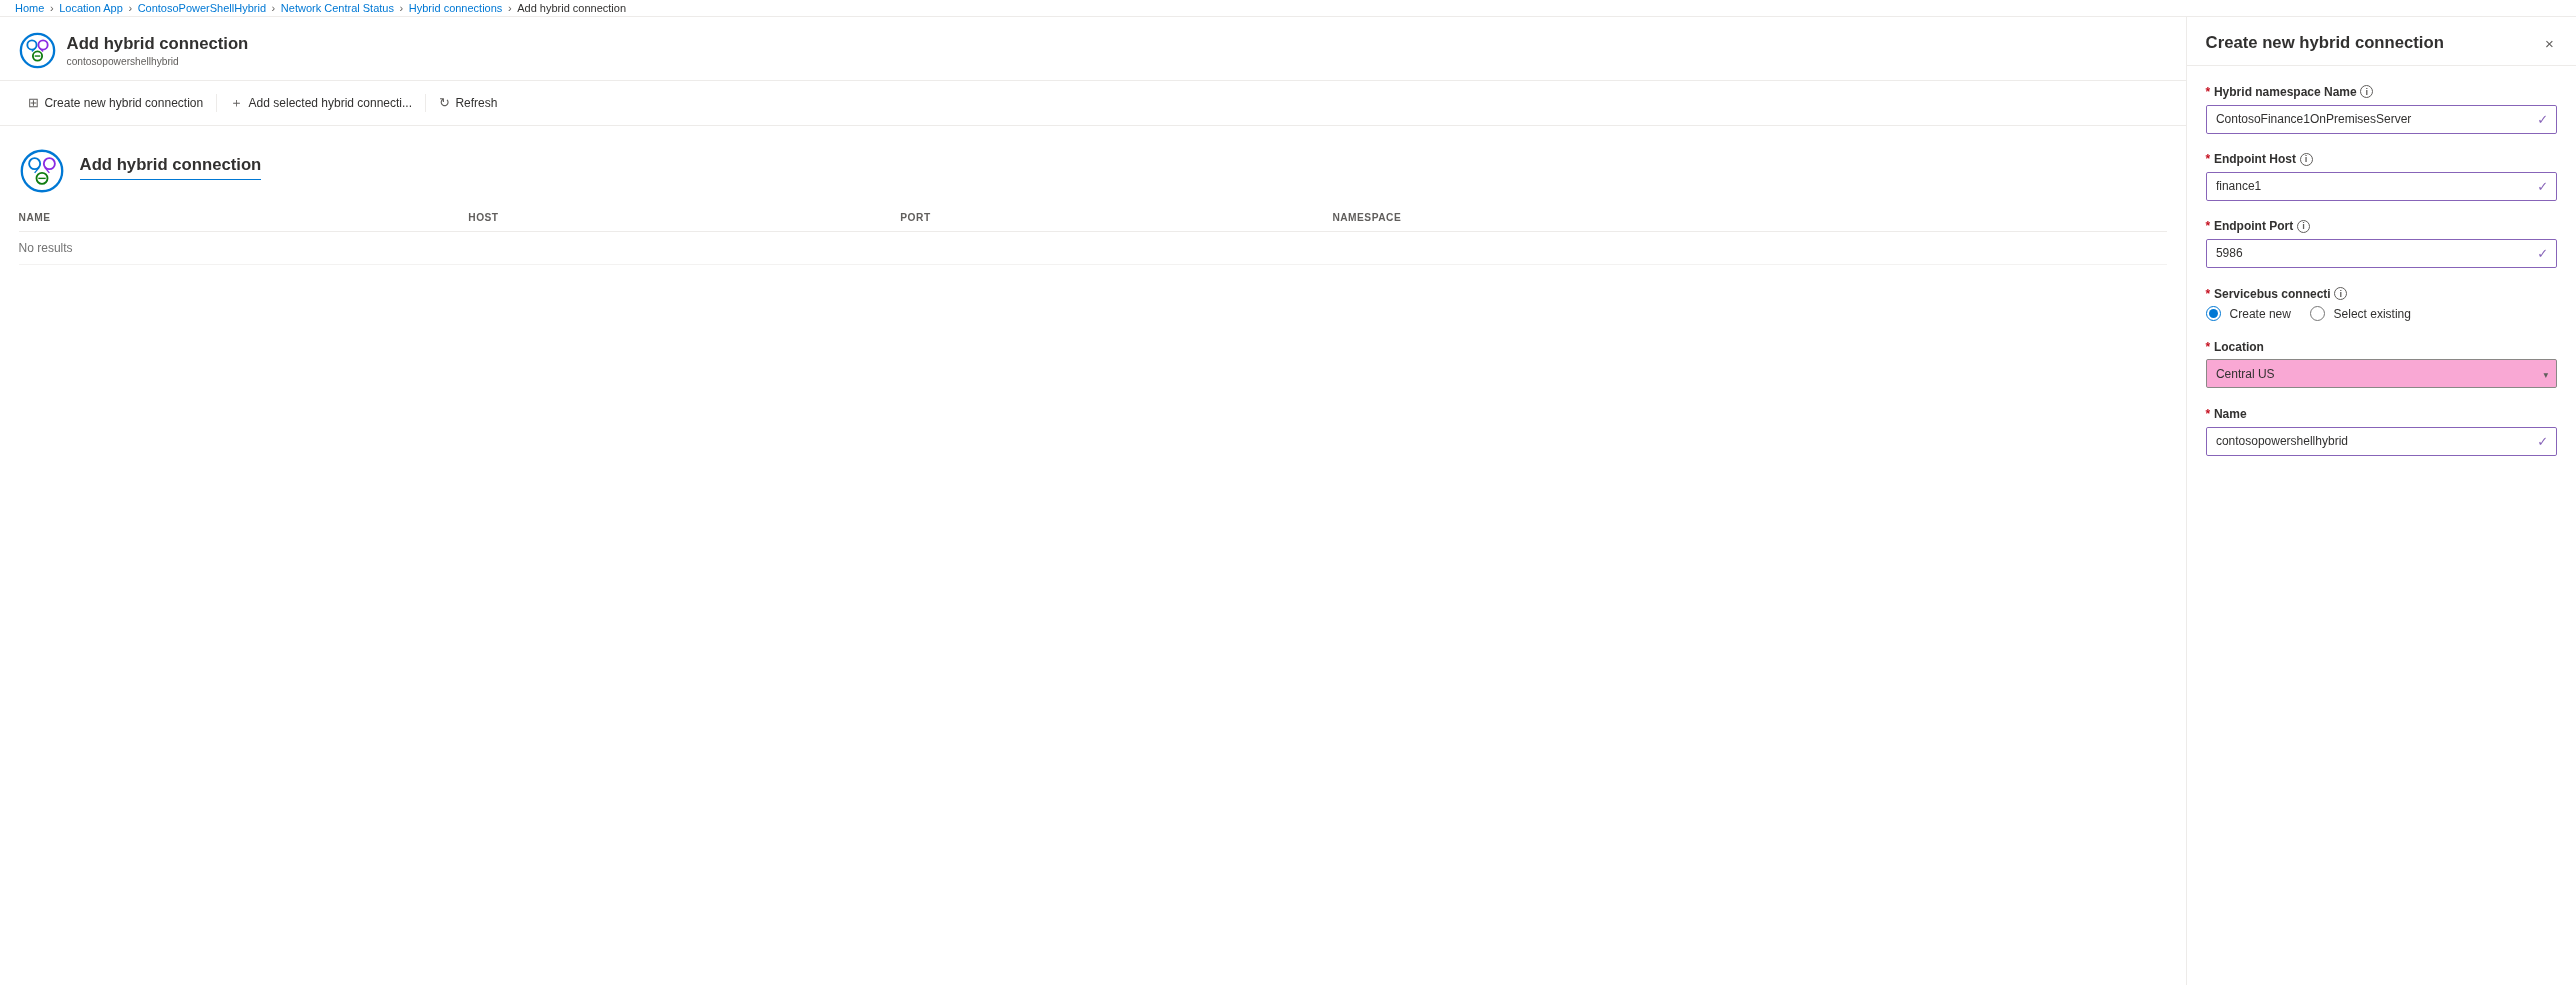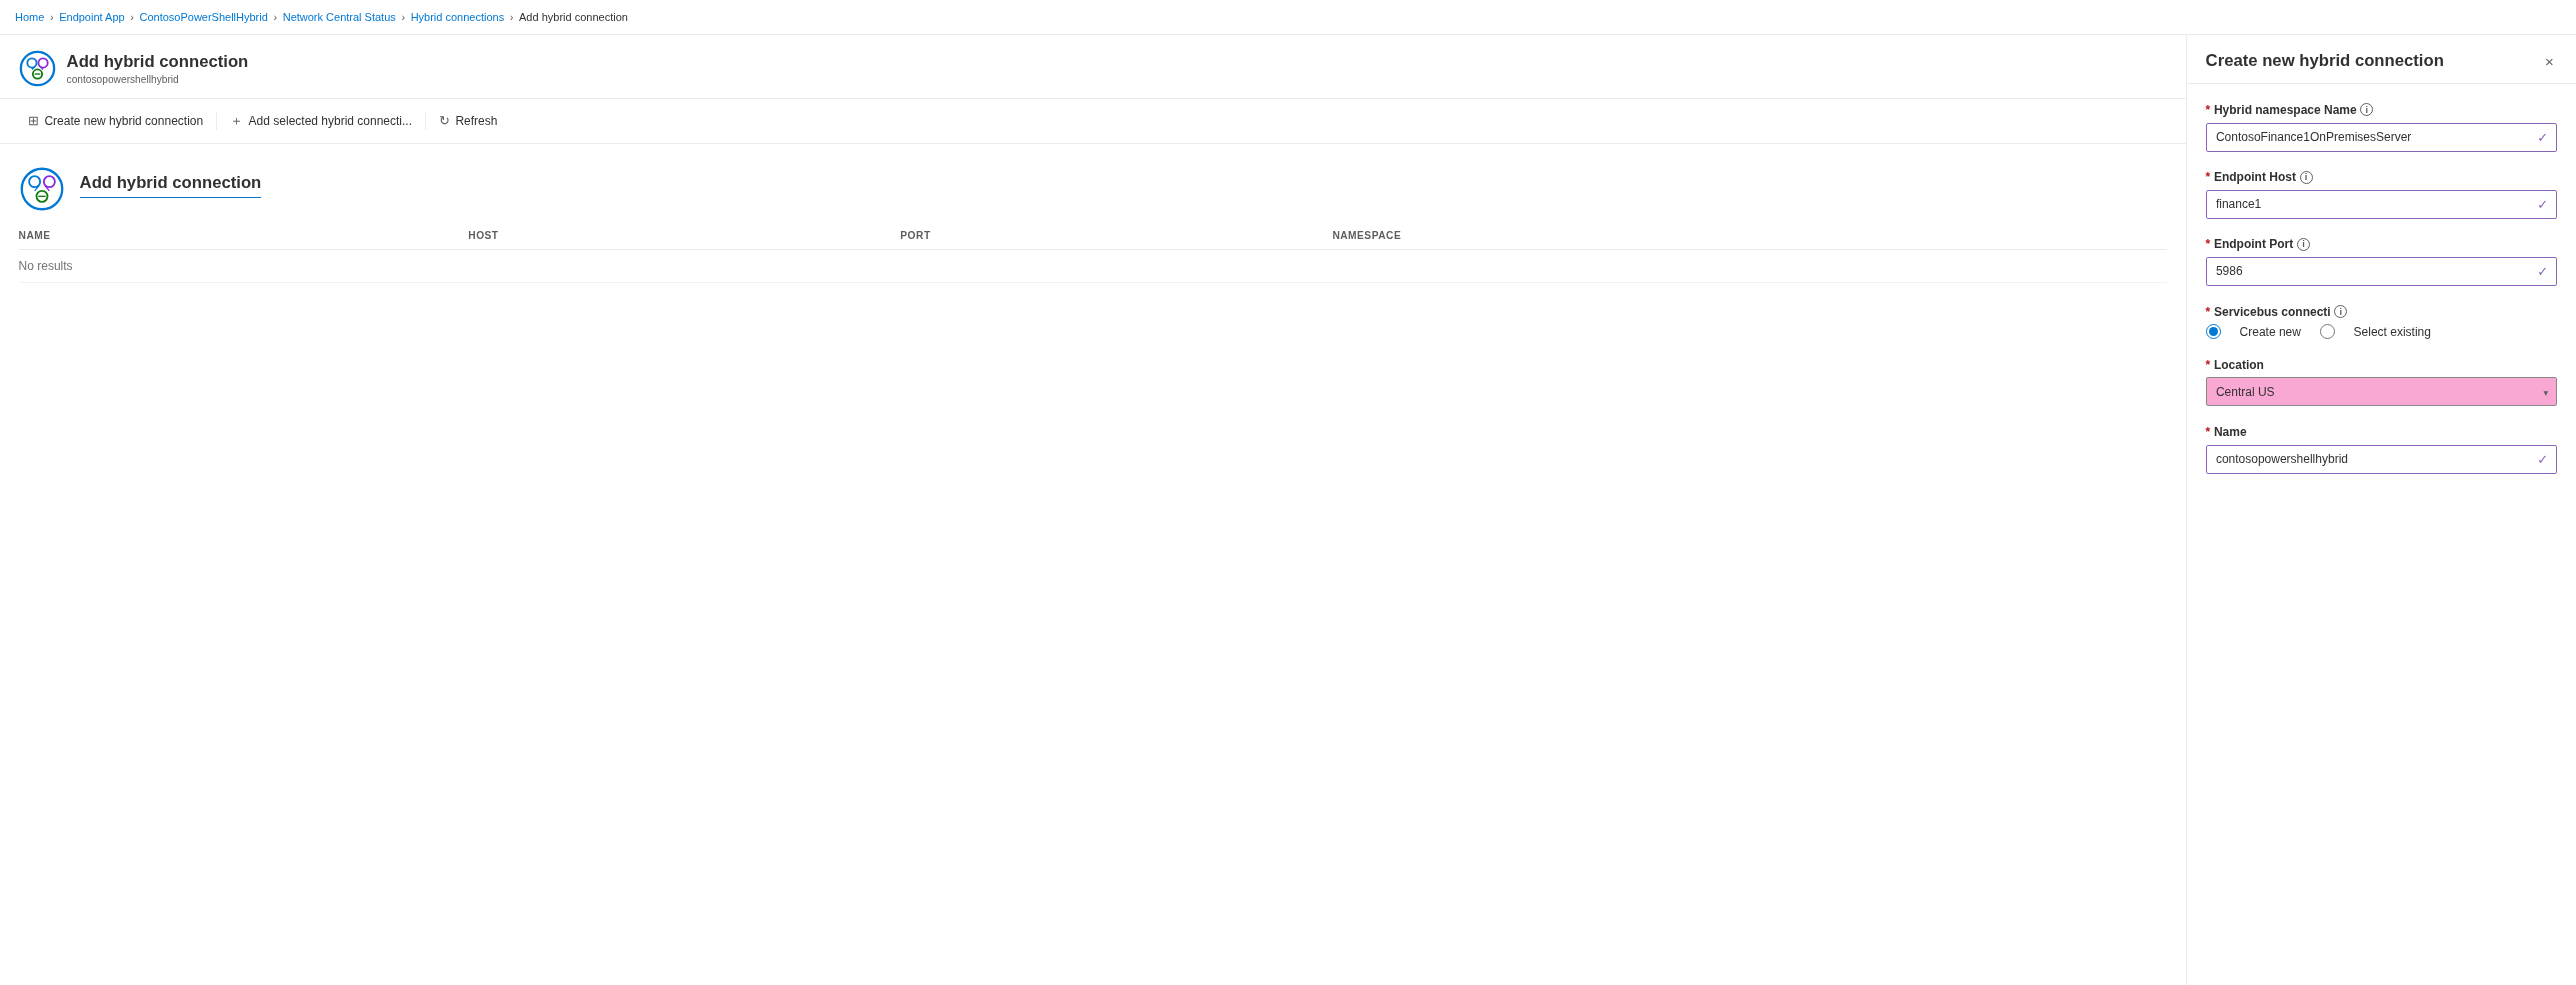--- a/index.html
+++ b/index.html
@@ -11,21 +11,21 @@
       display: flex;
       flex-direction: column;
       height: 100vh;
       overflow: hidden;
     }
 
     
     .breadcrumb {
       background: #fff;
       border-bottom: 0.9px solid #edebe9;
-      padding: 11px 15px;
+      padding: 2px 15px;
       display: flex;
       align-items: center;
       gap: 3.7px;
       font-size: 11px;
     }
     .breadcrumb a {
       color: #0078d4;
       text-decoration: none;
       cursor: pointer;
     }
@@ -256,21 +256,21 @@
 
     
     .radio-group {
       display: flex;
       align-items: center;
       gap: 18.6px;
     }
     .radio-option {
       display: flex;
       align-items: center;
-      gap: 19px;
+      gap: 9px;
       cursor: pointer;
     }
     .radio-option input[type="radio"] {
       accent-color: #0078d4;
       width: 15px;
       height: 15px;
       cursor: pointer;
     }
     .radio-option label {
       font-size: 12px;
@@ -303,21 +303,21 @@
       color: #605e5c;
       font-size: 9.3px;
     }
   </style>
 </head>
 <body>
 
 <div class="breadcrumb">
   <a>Home</a>
   <span class="sep">›</span>
-  <a>Endpoint App</a>
+  <a>Location App</a>
   <span class="sep">›</span>
   <a>ContosoPowerShellHybrid</a>
   <span class="sep">›</span>
   <a>Network Central Status</a>
   <span class="sep">›</span>
   <a>Hybrid connections</a>
   <span class="sep">›</span>
   <span class="current">Add hybrid connection</span>
 </div>
 

